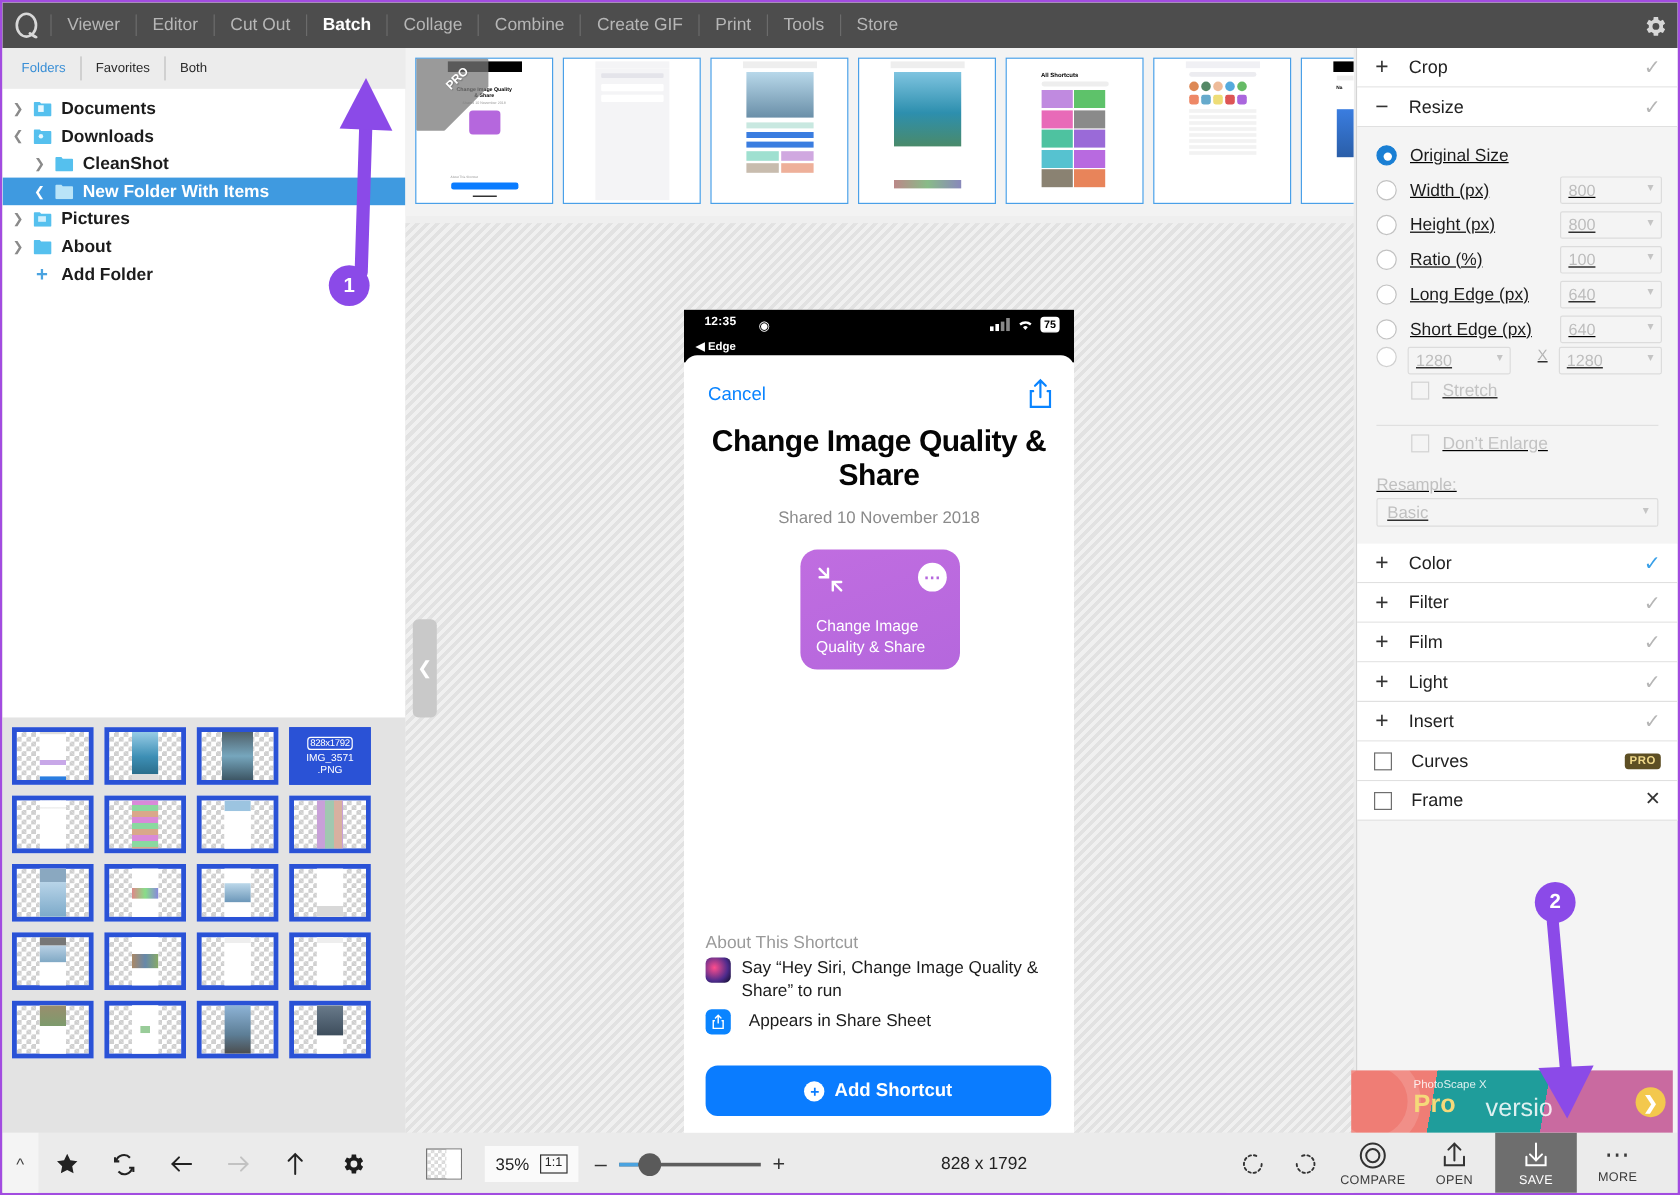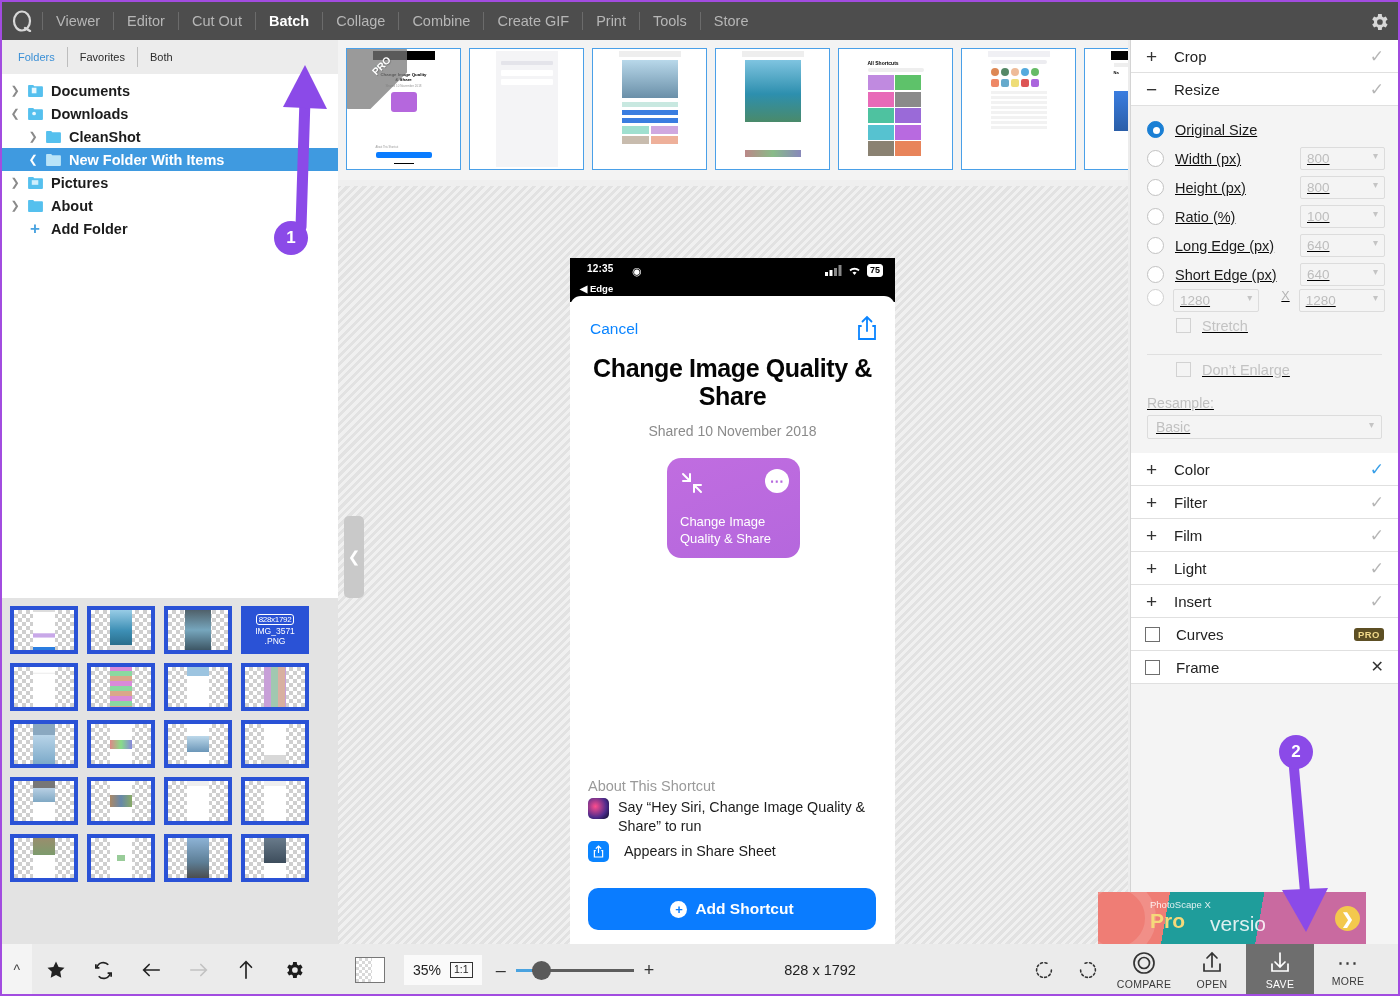--- a/index.html
+++ b/index.html
@@ -332,21 +332,21 @@
   .resample-sel:after{content:'▾';position:absolute;right:7px;top:3px;font-size:10px;color:#c4c4c4;}
   .acc-head.cbrow { padding-left: 14px; }
   .probadge {
     background:#5d4f24; color:#f0d98a; font-size:9.5px; font-weight:bold;
     border-radius:3px; padding:1px 4px; letter-spacing:.5px;
   }
   .closex { font-size:16px; color:#333; line-height:1; }
 
   
   .probanner {
-    position:absolute; left:1096px; top:890px; width:268px; height:52px;
+    position:absolute; left:1124px; top:890px; width:268px; height:52px;
     background: linear-gradient(100deg,#ef7d75 0%,#ef7d75 26%,#1f9d9b 26%,#1f9d9b 60%,#c96aa0 60%,#c96aa0 100%);
     overflow:hidden;
   }
   .pb-text { position:absolute; left:52px; top:7px; color:rgba(255,255,255,.85); }
   .pb-t1 { font-size:9.5px; }
   .pb-t2 { font-size:21px; font-weight:bold; color:#f5d97a; line-height:1.05; }
   .pb-arrow {
     position:absolute; right:6px; top:14px; width:25px; height:25px; border-radius:13px;
     background:#f3c84d; color:#fff; display:flex; align-items:center; justify-content:center;
     font-size:15px; font-weight:bold;

